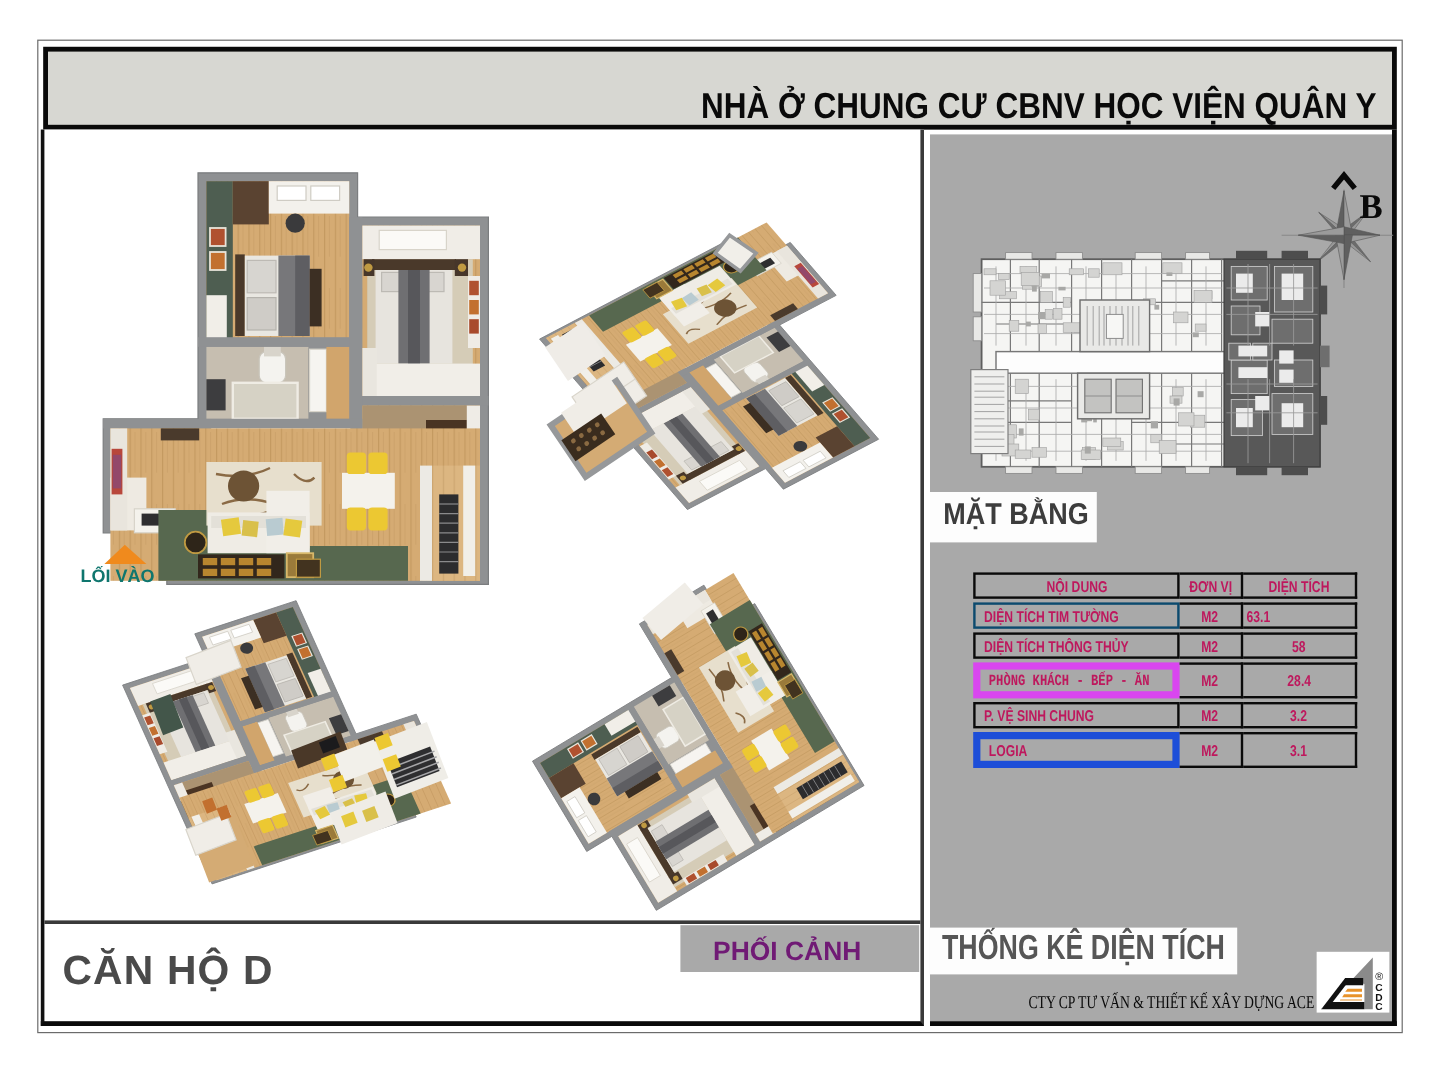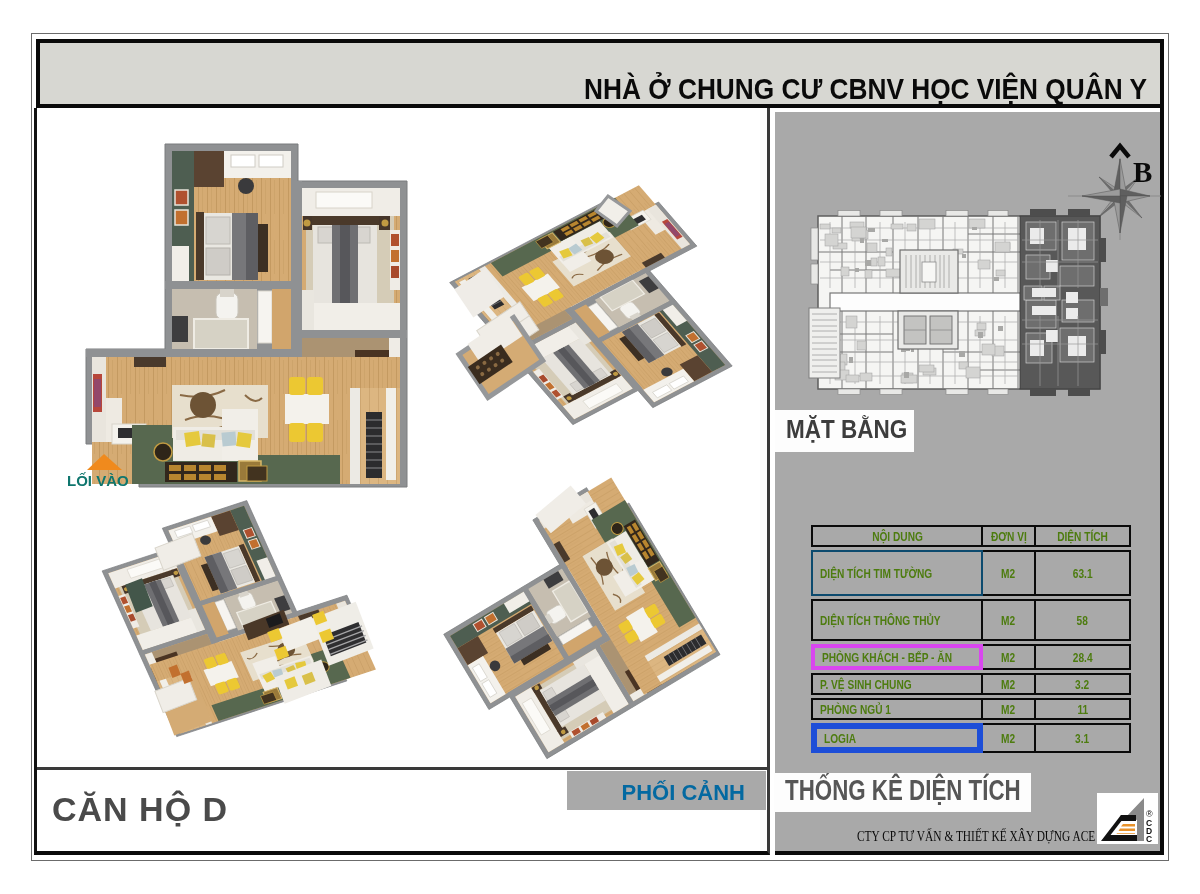--- a/index.html
+++ b/index.html
@@ -16,68 +16,63 @@
 <div class="abs" style="left:36px;top:74px;width:1111px;text-align:right;font-size:30px;line-height:1;font-weight:bold;color:#0a0a0a;transform:scaleX(0.875);transform-origin:100% 50%;">NHÀ Ở CHUNG CƯ CBNV HỌC VIỆN QUÂN Y</div>
 
 <div class="abs" style="left:34px;top:108px;width:736px;height:747px;background:#ffffff;border-left:3px solid #111;border-right:3px solid #3a3a3a;border-bottom:4px solid #0a0a0a;box-sizing:border-box;"></div>
 
 <div class="abs" style="left:37px;top:767px;width:730px;height:3px;background:#3a3a3a;"></div>
 
 <div class="abs" style="left:52px;top:790px;font-size:34px;font-weight:bold;color:#4a4a4a;letter-spacing:1px;">CĂN HỘ D</div>
 
 <div class="abs" style="left:567px;top:771px;width:199px;height:39px;background:#a9a9a9;"></div>
 
-<div class="abs" style="left:567px;top:780px;width:178px;text-align:right;font-size:22px;font-weight:bold;color:#0369a1;">PHỐI CẢNH</div>
+<div class="abs" style="left:567px;top:780px;width:178px;text-align:center;font-size:22px;font-weight:bold;color:#701a75;">PHỐI CẢNH</div>
 
 <div class="abs" style="left:775px;top:112px;width:386px;height:739px;background:#a9a9a9;"></div>
 
 <div class="abs" style="left:1160px;top:108px;width:4px;height:747px;background:#0a0a0a;"></div>
 <div class="abs" style="left:775px;top:851px;width:389px;height:4px;background:#0a0a0a;"></div>
 
 <div class="abs" style="left:775px;top:410px;width:139px;height:42px;background:#fdfdfd;"></div>
 
 <div class="abs" style="left:786px;top:417px;font-size:25px;line-height:1;font-weight:bold;color:#3d3d3d;transform:scaleX(0.9);transform-origin:0 50%;">MẶT BẰNG</div>
 
 <div class="abs" style="left:774px;top:773px;width:257px;height:39px;background:#fdfdfd;"></div>
 
 <div class="abs" style="left:785px;top:776px;font-size:29px;line-height:1;font-weight:bold;color:#565656;transform:scaleX(0.77);transform-origin:0 50%;">THỐNG KÊ DIỆN TÍCH</div>
 
 <div class="abs" style="left:857px;top:829px;font-family:'Liberation Serif',serif;font-size:15px;line-height:1;color:#0a0a0a;transform:scaleX(0.76);transform-origin:0 50%;white-space:nowrap;">CTY CP TƯ VẤN &amp; THIẾT KẾ XÂY DỰNG ACE</div>
 
-<table class="abs" style="left:811px;top:522px;border-collapse:separate;border-spacing:0 3px;font-size:13px;font-weight:bold;color:#4d7c0f;table-layout:fixed;width:312px;">
+<table class="abs" style="left:811px;top:474px;border-collapse:separate;border-spacing:0 3px;font-size:13px;font-weight:bold;color:#be185d;table-layout:fixed;width:312px;">
   <tbody>
       <tr>
     <td style="width:168px;height:18px;padding:0;text-align:center;border:2px solid #0a0a0a;overflow:hidden;"><span style="display:inline-block;white-space:nowrap;transform:scaleX(0.78);transform-origin:50% 50%;">NỘI DUNG</span></td>
     <td style="width:51px;height:18px;padding:0;text-align:center;border:2px solid #0a0a0a;border-left:none;overflow:hidden;"><span style="display:inline-block;white-space:nowrap;transform:scaleX(0.78);">ĐƠN VỊ</span></td>
     <td style="width:93px;height:18px;padding:0;text-align:center;border:2px solid #0a0a0a;border-left:none;overflow:hidden;"><span style="display:inline-block;white-space:nowrap;transform:scaleX(0.78);">DIỆN TÍCH</span></td>
   </tr>
   <tr>
     <td style="width:168px;height:18px;padding:0;text-align:left;padding-left:7px;border:2px solid #0c4a6e;overflow:hidden;"><span style="display:inline-block;white-space:nowrap;transform:scaleX(0.78);transform-origin:0 50%;">DIỆN TÍCH TIM TƯỜNG</span></td>
     <td style="width:51px;height:18px;padding:0;text-align:center;border:2px solid #0a0a0a;border-left:none;overflow:hidden;"><span style="display:inline-block;white-space:nowrap;transform:scaleX(0.78);">M2</span></td>
-    <td style="width:93px;height:18px;padding:12px;text-align:center;border:2px solid #0a0a0a;border-left:none;overflow:hidden;"><span style="display:inline-block;white-space:nowrap;transform:scaleX(0.78);">63.1</span></td>
+    <td style="width:93px;height:18px;padding:0;border:2px solid #0a0a0a;border-left:none;overflow:hidden;"><span style="display:inline-block;white-space:nowrap;transform:scaleX(0.78);">63.1</span></td>
   </tr>
   <tr>
-    <td style="width:168px;height:18px;padding:10px;text-align:left;padding-left:7px;border:2px solid #0a0a0a;overflow:hidden;"><span style="display:inline-block;white-space:nowrap;transform:scaleX(0.78);transform-origin:0 50%;">DIỆN TÍCH THÔNG THỦY</span></td>
+    <td style="width:168px;height:18px;padding:0;text-align:left;padding-left:7px;border:2px solid #0a0a0a;overflow:hidden;"><span style="display:inline-block;white-space:nowrap;transform:scaleX(0.78);transform-origin:0 50%;">DIỆN TÍCH THÔNG THỦY</span></td>
     <td style="width:51px;height:18px;padding:0;text-align:center;border:2px solid #0a0a0a;border-left:none;overflow:hidden;"><span style="display:inline-block;white-space:nowrap;transform:scaleX(0.78);">M2</span></td>
     <td style="width:93px;height:18px;padding:0;text-align:center;border:2px solid #0a0a0a;border-left:none;overflow:hidden;"><span style="display:inline-block;white-space:nowrap;transform:scaleX(0.78);">58</span></td>
   </tr>
   <tr>
-    <td style="width:168px;height:18px;padding:0;text-align:right;padding-left:7px;border:4px solid #d946ef;overflow:hidden;"><span style="display:inline-block;white-space:nowrap;transform:scaleX(0.78);transform-origin:0 50%;">PHÒNG KHÁCH - BẾP - ĂN</span></td>
+    <td style="width:168px;height:18px;padding:0;text-align:right;padding-left:7px;border:6px solid #d946ef;overflow:hidden;font-family:Liberation Mono, monospace;"><span style="display:inline-block;white-space:nowrap;transform:scaleX(0.78);transform-origin:0 50%;">PHÒNG KHÁCH - BẾP - ĂN</span></td>
     <td style="width:51px;height:18px;padding:0;text-align:center;border:2px solid #0a0a0a;border-left:none;overflow:hidden;"><span style="display:inline-block;white-space:nowrap;transform:scaleX(0.78);">M2</span></td>
     <td style="width:93px;height:18px;padding:0;text-align:center;border:2px solid #0a0a0a;border-left:none;overflow:hidden;"><span style="display:inline-block;white-space:nowrap;transform:scaleX(0.78);">28.4</span></td>
   </tr>
   <tr>
     <td style="width:168px;height:18px;padding:0;text-align:left;padding-left:7px;border:2px solid #0a0a0a;overflow:hidden;"><span style="display:inline-block;white-space:nowrap;transform:scaleX(0.78);transform-origin:0 50%;">P. VỆ SINH CHUNG</span></td>
     <td style="width:51px;height:18px;padding:0;text-align:center;border:2px solid #0a0a0a;border-left:none;overflow:hidden;"><span style="display:inline-block;white-space:nowrap;transform:scaleX(0.78);">M2</span></td>
     <td style="width:93px;height:18px;padding:0;text-align:center;border:2px solid #0a0a0a;border-left:none;overflow:hidden;"><span style="display:inline-block;white-space:nowrap;transform:scaleX(0.78);">3.2</span></td>
-  </tr>
-  <tr>
-    <td style="width:168px;height:18px;padding:0;text-align:left;padding-left:7px;border:2px solid #0a0a0a;overflow:hidden;"><span style="display:inline-block;white-space:nowrap;transform:scaleX(0.78);transform-origin:0 50%;">PHÒNG NGỦ 1</span></td>
-    <td style="width:51px;height:18px;padding:0;text-align:center;border:2px solid #0a0a0a;border-left:none;overflow:hidden;"><span style="display:inline-block;white-space:nowrap;transform:scaleX(0.78);">M2</span></td>
-    <td style="width:93px;height:18px;padding:0;text-align:center;border:2px solid #0a0a0a;border-left:none;overflow:hidden;"><span style="display:inline-block;white-space:nowrap;transform:scaleX(0.78);">11</span></td>
   </tr>
   <tr>
     <td style="width:168px;height:18px;padding:0;text-align:left;padding-left:7px;border:6px solid #1d4ed8;overflow:hidden;"><span style="display:inline-block;white-space:nowrap;transform:scaleX(0.78);transform-origin:0 50%;">LOGIA</span></td>
     <td style="width:51px;height:18px;padding:0;text-align:center;border:2px solid #0a0a0a;border-left:none;overflow:hidden;"><span style="display:inline-block;white-space:nowrap;transform:scaleX(0.78);">M2</span></td>
     <td style="width:93px;height:18px;padding:0;text-align:center;border:2px solid #0a0a0a;border-left:none;overflow:hidden;margin-top:48px;"><span style="display:inline-block;white-space:nowrap;transform:scaleX(0.78);">3.1</span></td>
   </tr>
 </tbody>
   </table>
 
 <svg class="abs" style="left:1097px;top:793px;" width="61" height="51" viewBox="0 0 61 51">

